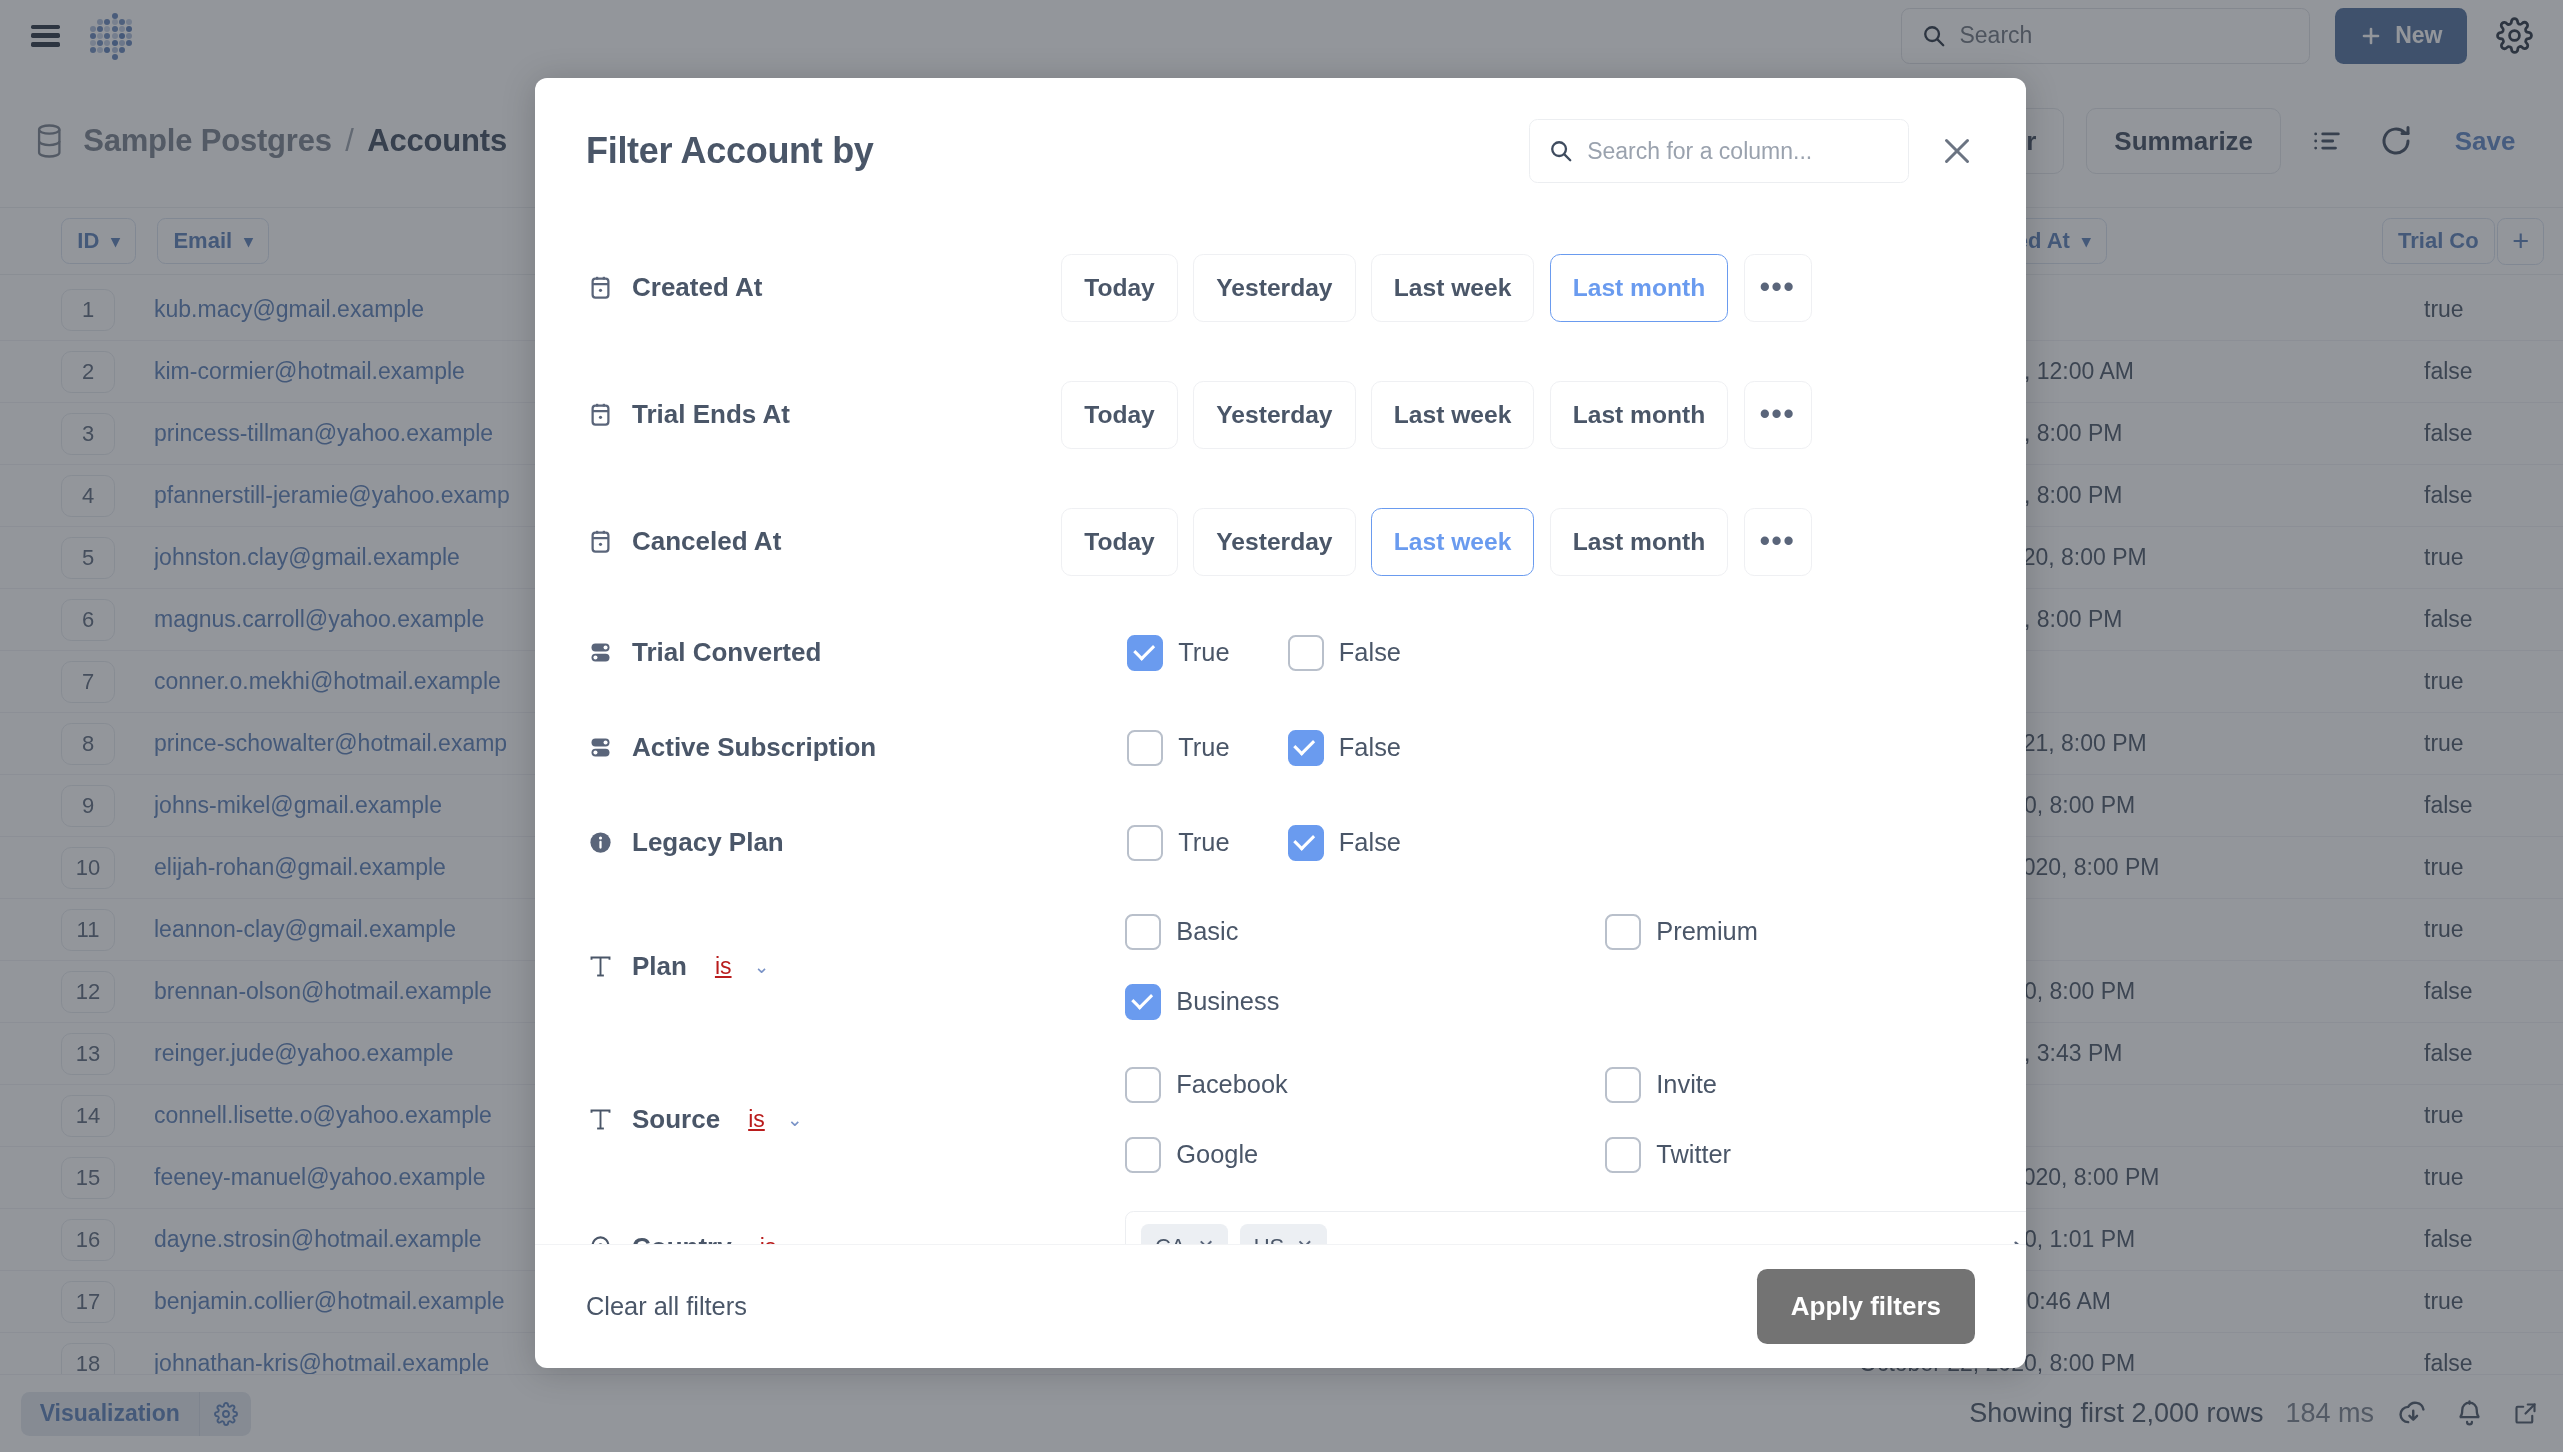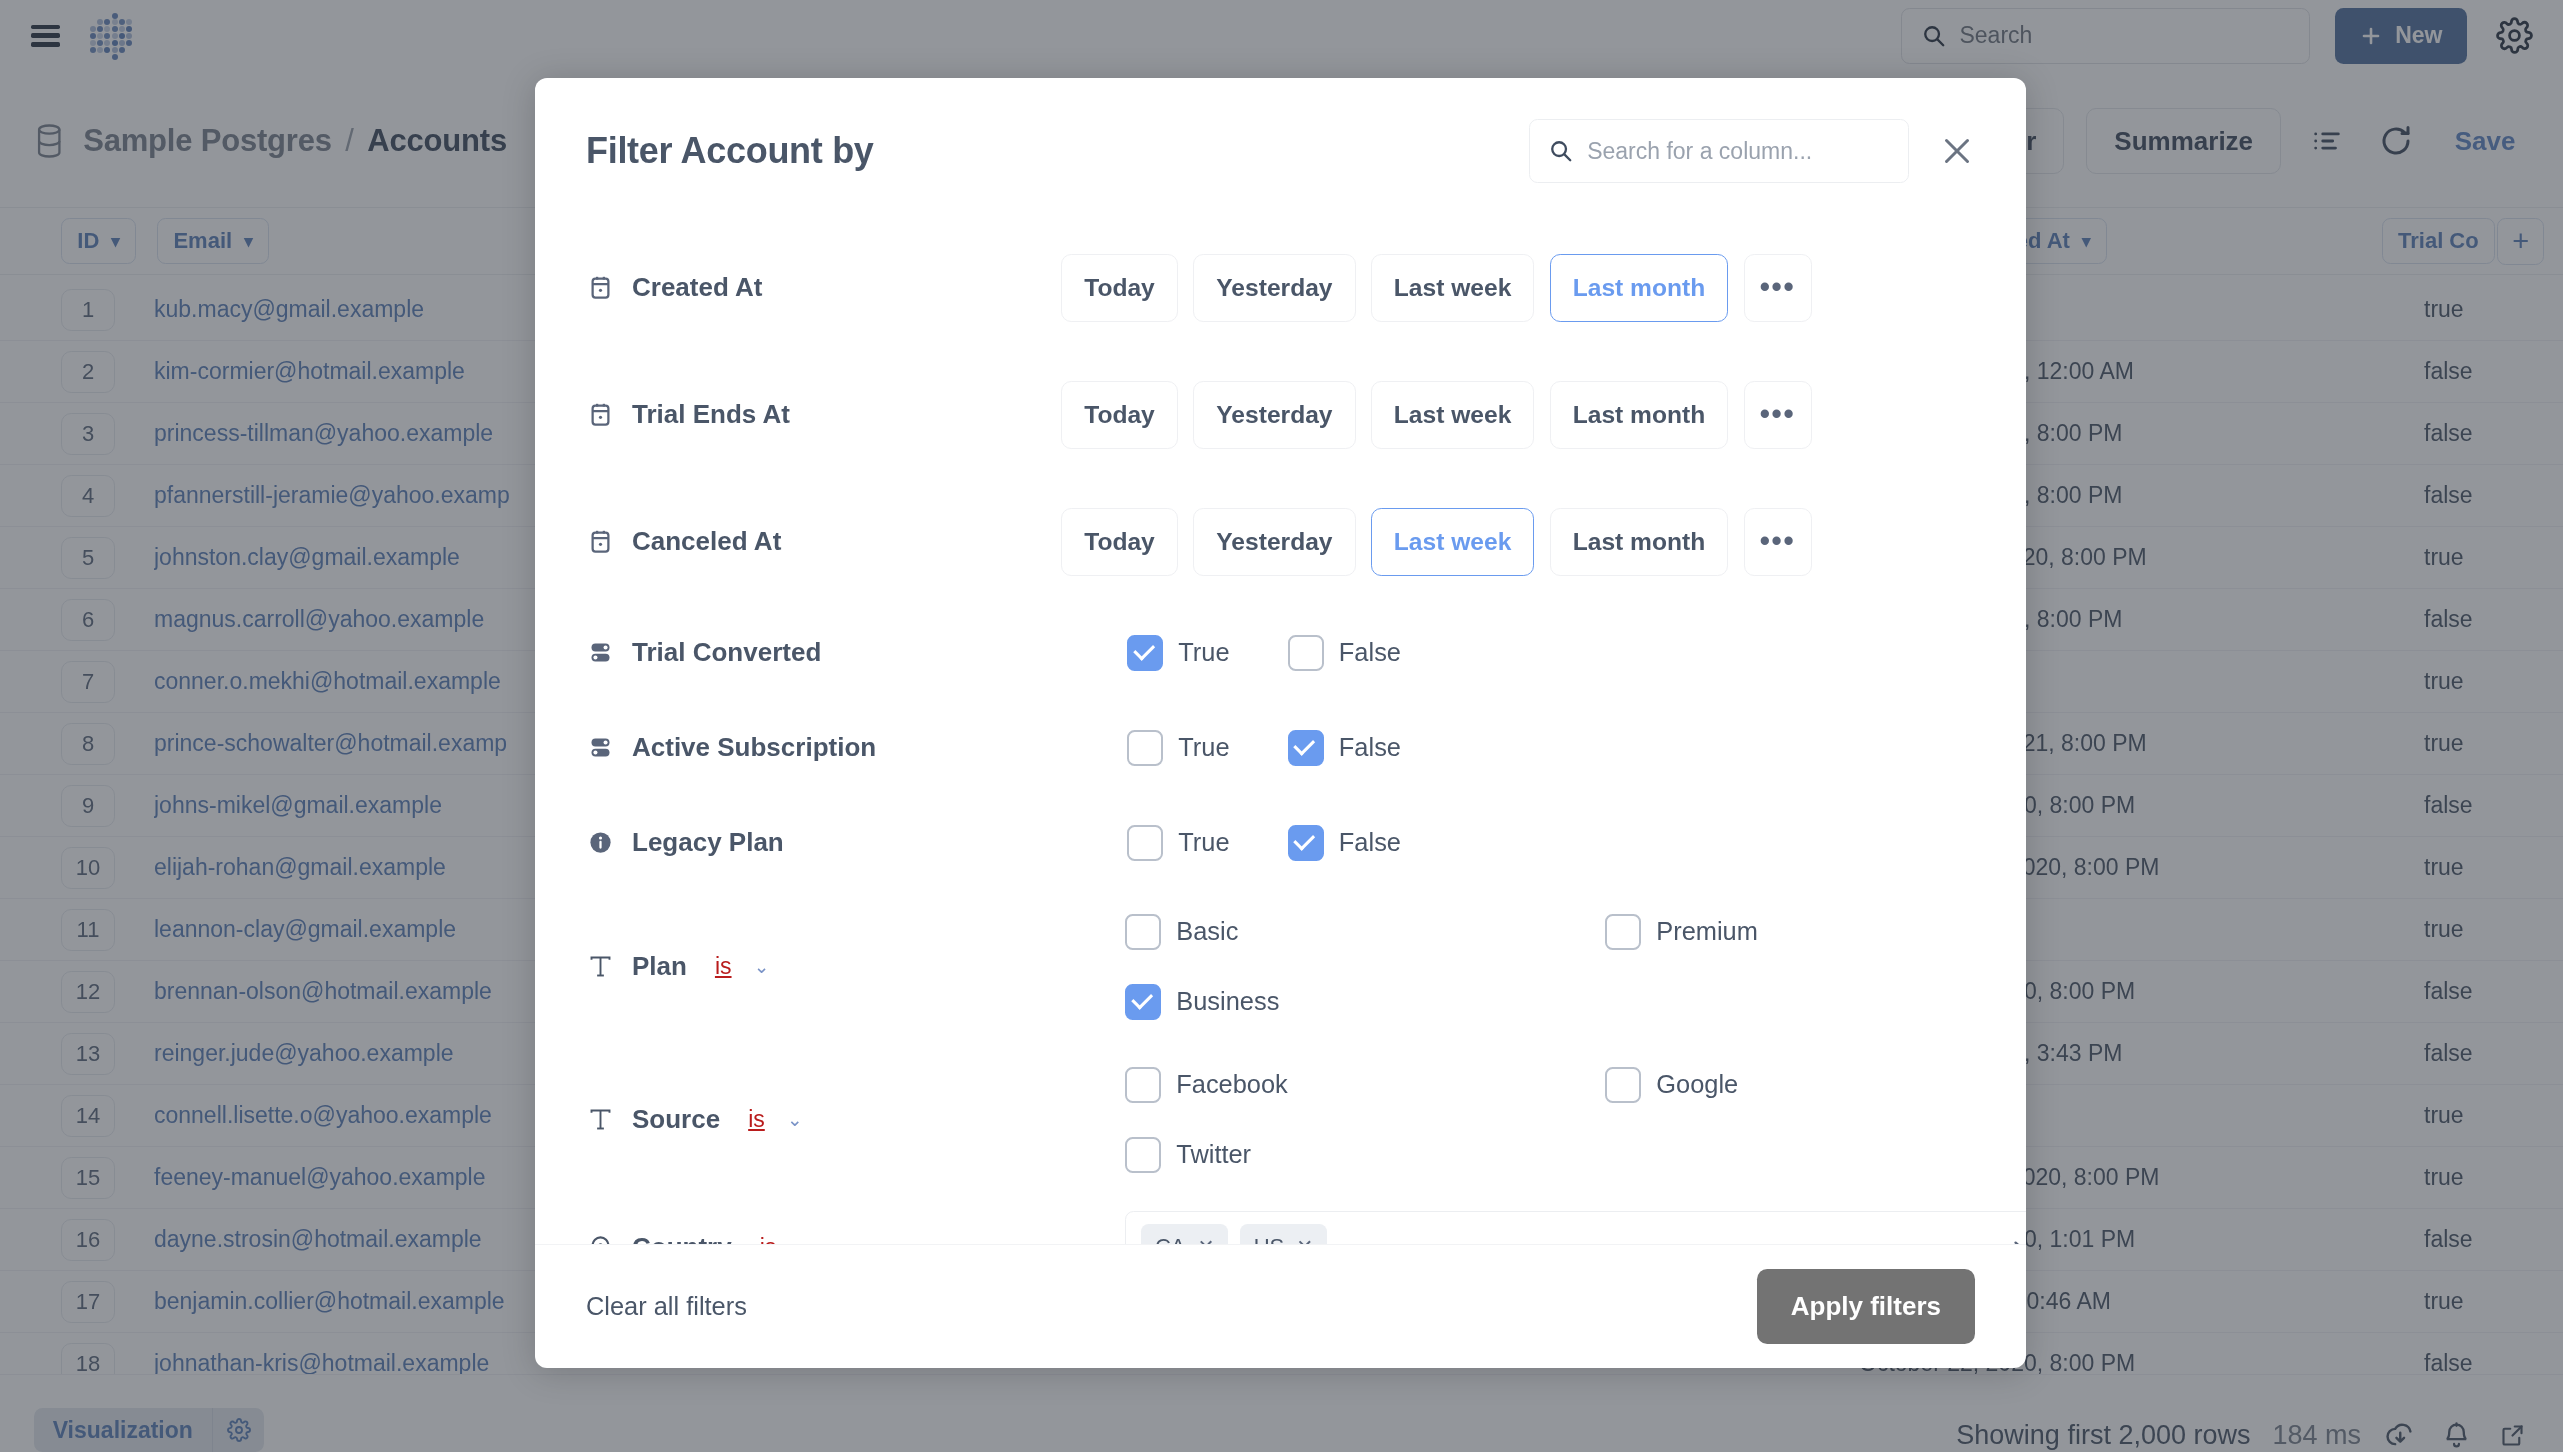--- a/index.html
+++ b/index.html
@@ -74,21 +74,21 @@
     width: 54px; height: 42px; border:1.7px solid #e7eaee; border-radius: 10.2px;
     display:flex; align-items:center; justify-content:center; font-size: 22px; color:#5d6a7d;
     margin-right: 39px; flex: none;
   }
   .row .emailcell { width: 509px; font-size: 23px; color:#5b7fb8; white-space:nowrap; overflow:hidden; }
   .row .datecell { width: 543px; font-size: 23px; color:#4a5667; text-align:left; margin-left: auto; }
   .row .boolcell { width: 161px; font-size: 23px; color:#4a5667; text-align:left; padding-left: 22px; }
 
   .statusbar {
     position:absolute; left:0; right:0; bottom:0; height: 78px; background:#fff;
-    border-top: 1.7px solid #f0f1f4; display:flex; align-items:flex-end; padding: 0 34px;
+    border-top: 1.7px solid #f0f1f4; display:flex; align-items:center; padding: 0 21px;
   }
   .vizbtn { background:#e4e9ef; border-radius: 8.5px; height: 44px; display:flex; align-items:center; }
   .vizbtn span { font-size: 23px; color:#5b7fb8; font-weight:700; padding: 0 18.7px; }
   .vizbtn .sepv { width:1.7px; height: 44px; background:#d3dae3; }
   .vizbtn .gear { padding: 0 13.6px; color:#5b7fb8; display:flex; align-items:center;}
   .status-right { margin-left:auto; display:flex; align-items:center; gap: 22px; color:#4a5667; font-size: 27px;}
   .status-right .ms { color:#7a828e; }
   .status-right .sico { color:#4a5667; width: 34px; height: 34px; display:flex; align-items:center; justify-content:center;}
 
   
@@ -649,20 +649,24 @@
           <span class="fcaret">⌄</span>
         </div>
         <div class="fctl">
           <div class="optgrid" style="margin-left: 64px;">
             <div class="cbwrap">
               <span class="cb"></span>
               <span class="cblabel">Facebook</span>
             </div>
             <div class="cbwrap">
               <span class="cb"></span>
+              <span class="cblabel">Invite</span>
+            </div>
+            <div class="cbwrap">
+              <span class="cb"></span>
               <span class="cblabel">Google</span>
             </div>
             <div class="cbwrap">
               <span class="cb"></span>
               <span class="cblabel">Twitter</span>
             </div>
           </div>
         </div>
       </div>
       <div class="frow" style="height: 102px; align-items: center;">

